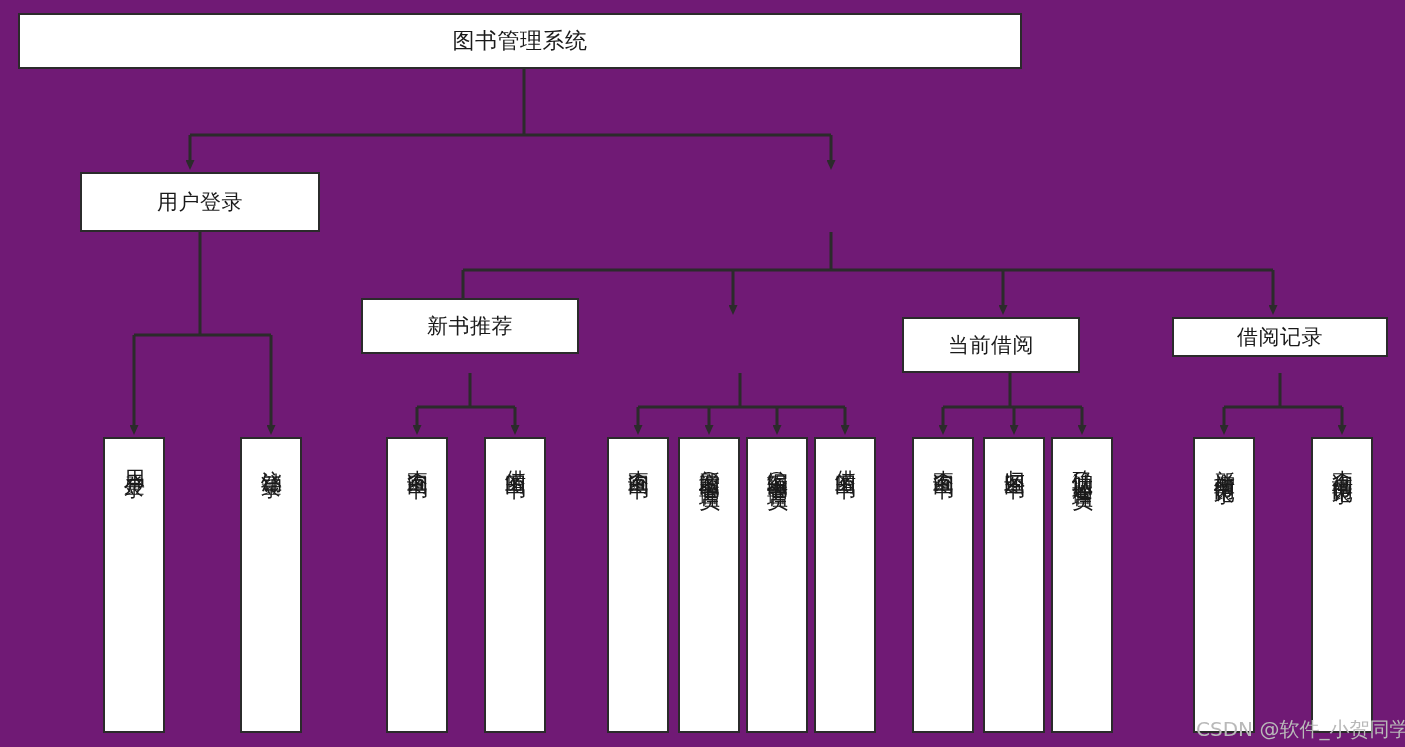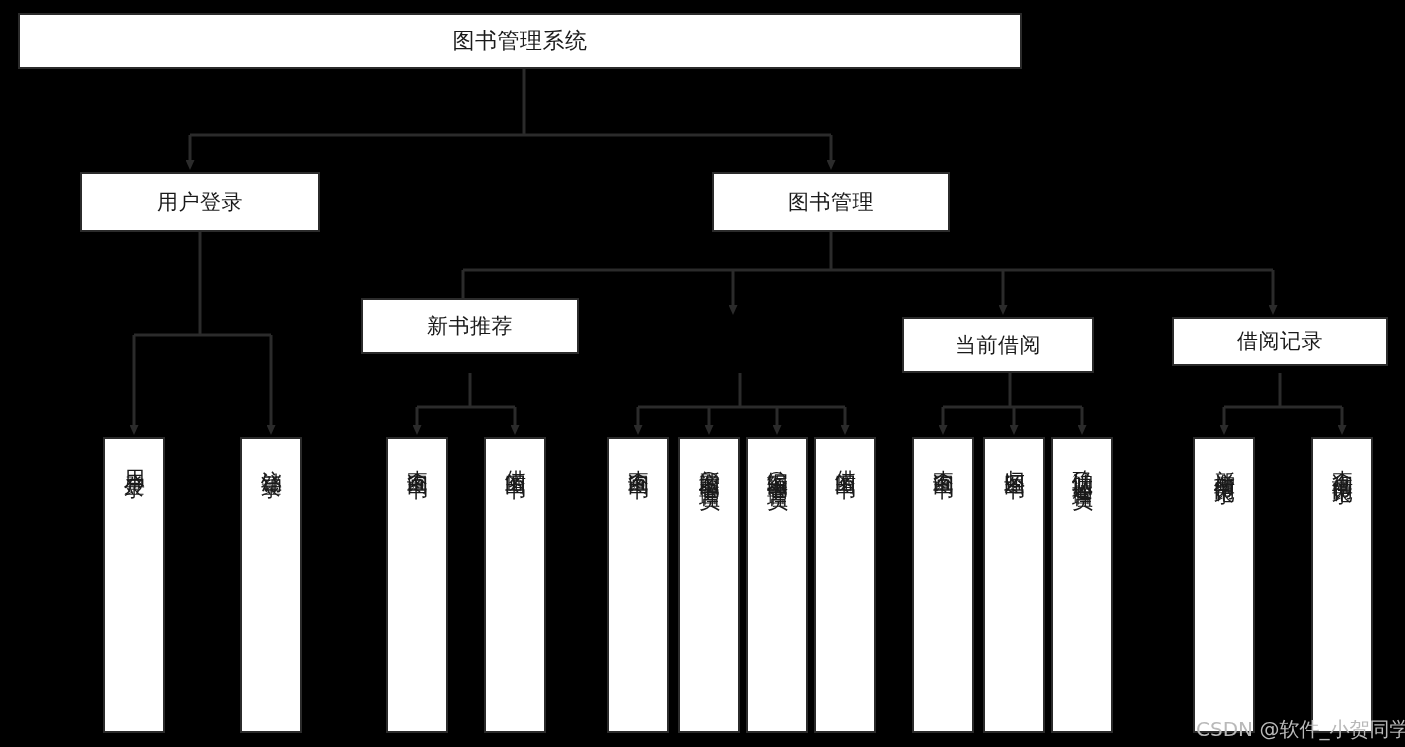--- a/index.html
+++ b/index.html
@@ -8,21 +8,21 @@
     padding: 0;
     background: #ffffff;
   }
   body {
     font-family: "DejaVu Sans", "Liberation Sans", sans-serif;
   }
   #diagram-root {
     position: relative;
     width: 1405px;
     height: 747px;
-    background: #000000;
+    background: #701a75;
     overflow: hidden;
   }
   #edges-layer {
     position: absolute;
     left: 0;
     top: 0;
     width: 1405px;
     height: 747px;
     pointer-events: none;
   }
@@ -121,31 +121,28 @@
       </g>
   </svg>
 
   <div class="node root horiz" style="left: 18px; top: 13px; width: 1004px; height: 56px;">
     <span class="node-label">图书管理系统</span>
   </div>
 
   <div class="node horiz" style="left: 80px; top: 172px; width: 240px; height: 60px;">
     <span class="node-label">用户登录</span>
   </div>
-  <div class="node horiz" style="left: 712px; top: 172px; width: 238px; height: 60px;">
-    <span class="node-label">图书管理</span>
-  </div>
 
   <div class="node horiz" style="left: 361px; top: 298px; width: 218px; height: 56px;">
     <span class="node-label">新书推荐</span>
   </div>
-  <div class="node horiz" style="left: 902px; top: 317px; width: 192px; height: 56px;">
+  <div class="node horiz" style="left: 902px; top: 317px; width: 178px; height: 56px;">
     <span class="node-label">当前借阅</span>
   </div>
-  <div class="node horiz" style="left: 1172px; top: 317px; width: 216px; height: 49px;">
+  <div class="node horiz" style="left: 1172px; top: 317px; width: 216px; height: 40px;">
     <span class="node-label">借阅记录</span>
   </div>
 
   <div class="node vert" style="left: 103px; top: 437px; width: 62px; height: 296px;">
     <span class="node-label">用户登录</span>
   </div>
   <div class="node vert" style="left: 240px; top: 437px; width: 62px; height: 296px;">
     <span class="node-label">注销登录</span>
   </div>
 

